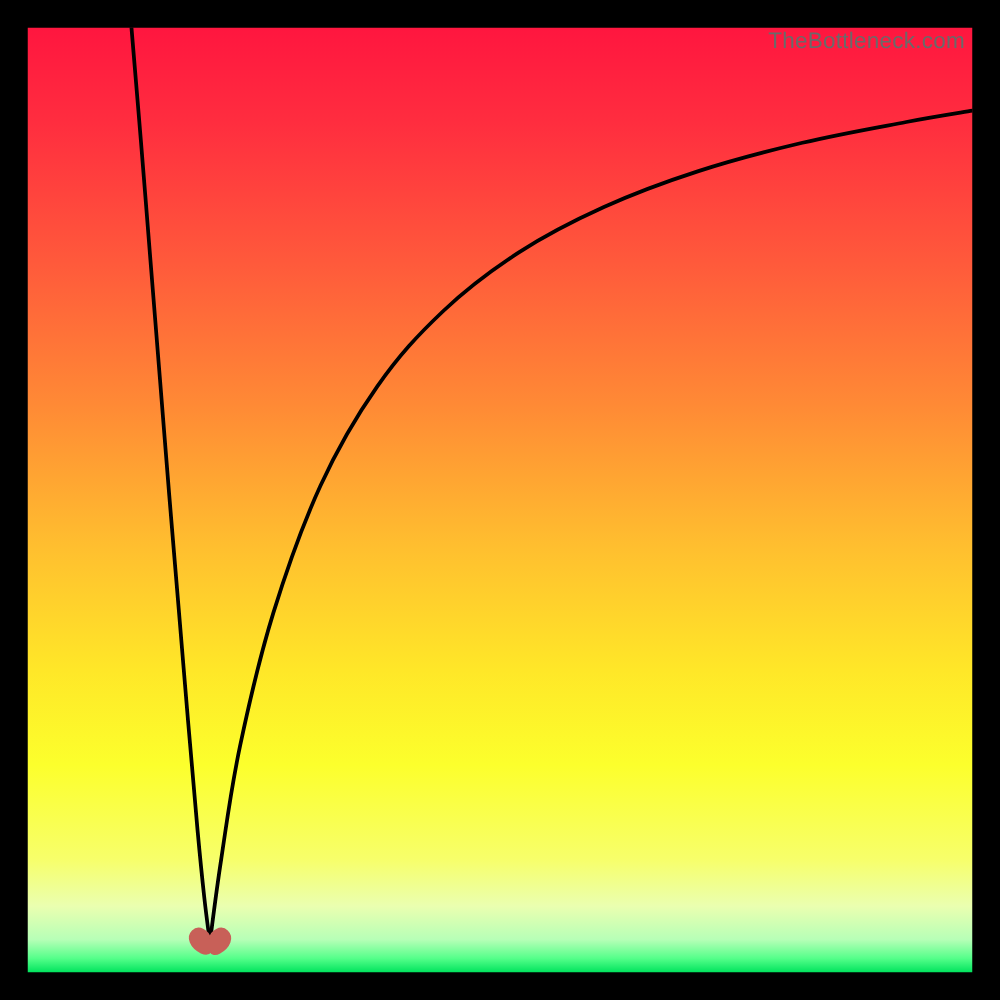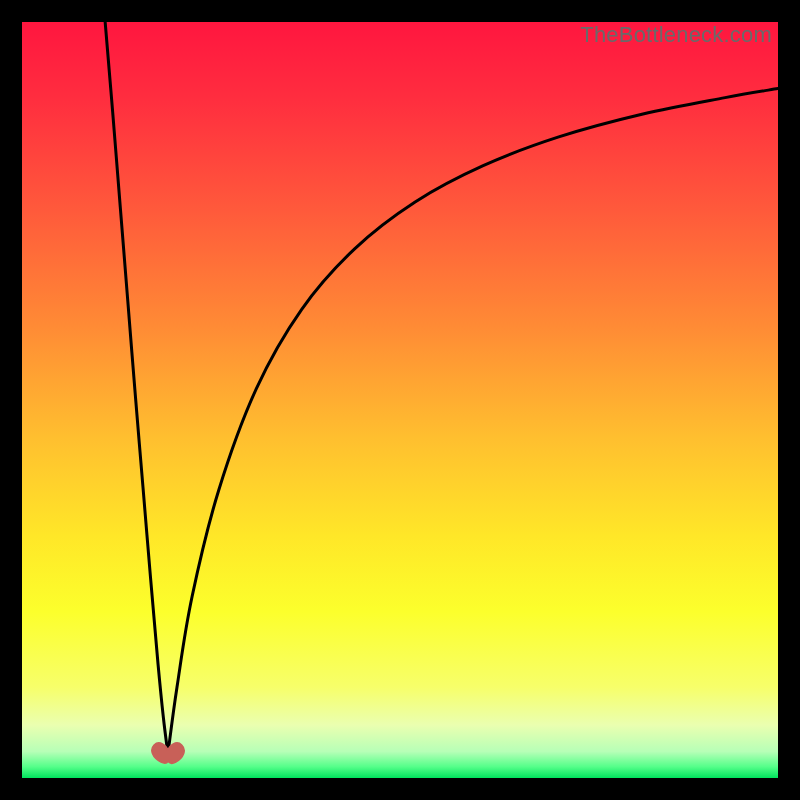--- a/index.html
+++ b/index.html
@@ -24,21 +24,21 @@
     left: 0;
     top: 0;
     width: 756px;
     height: 756px;
   }
   .watermark {
     position: absolute;
     top: 0px;
     right: 6px;
     color: #6a6a6a;
-    font-size: 22px;
+    font-size: 18px;
     font-weight: 500;
     letter-spacing: 0.2px;
     user-select: none;
   }
   svg { display: block; }
 </style>
 </head>
 <body>
 
 <div class="frame">

